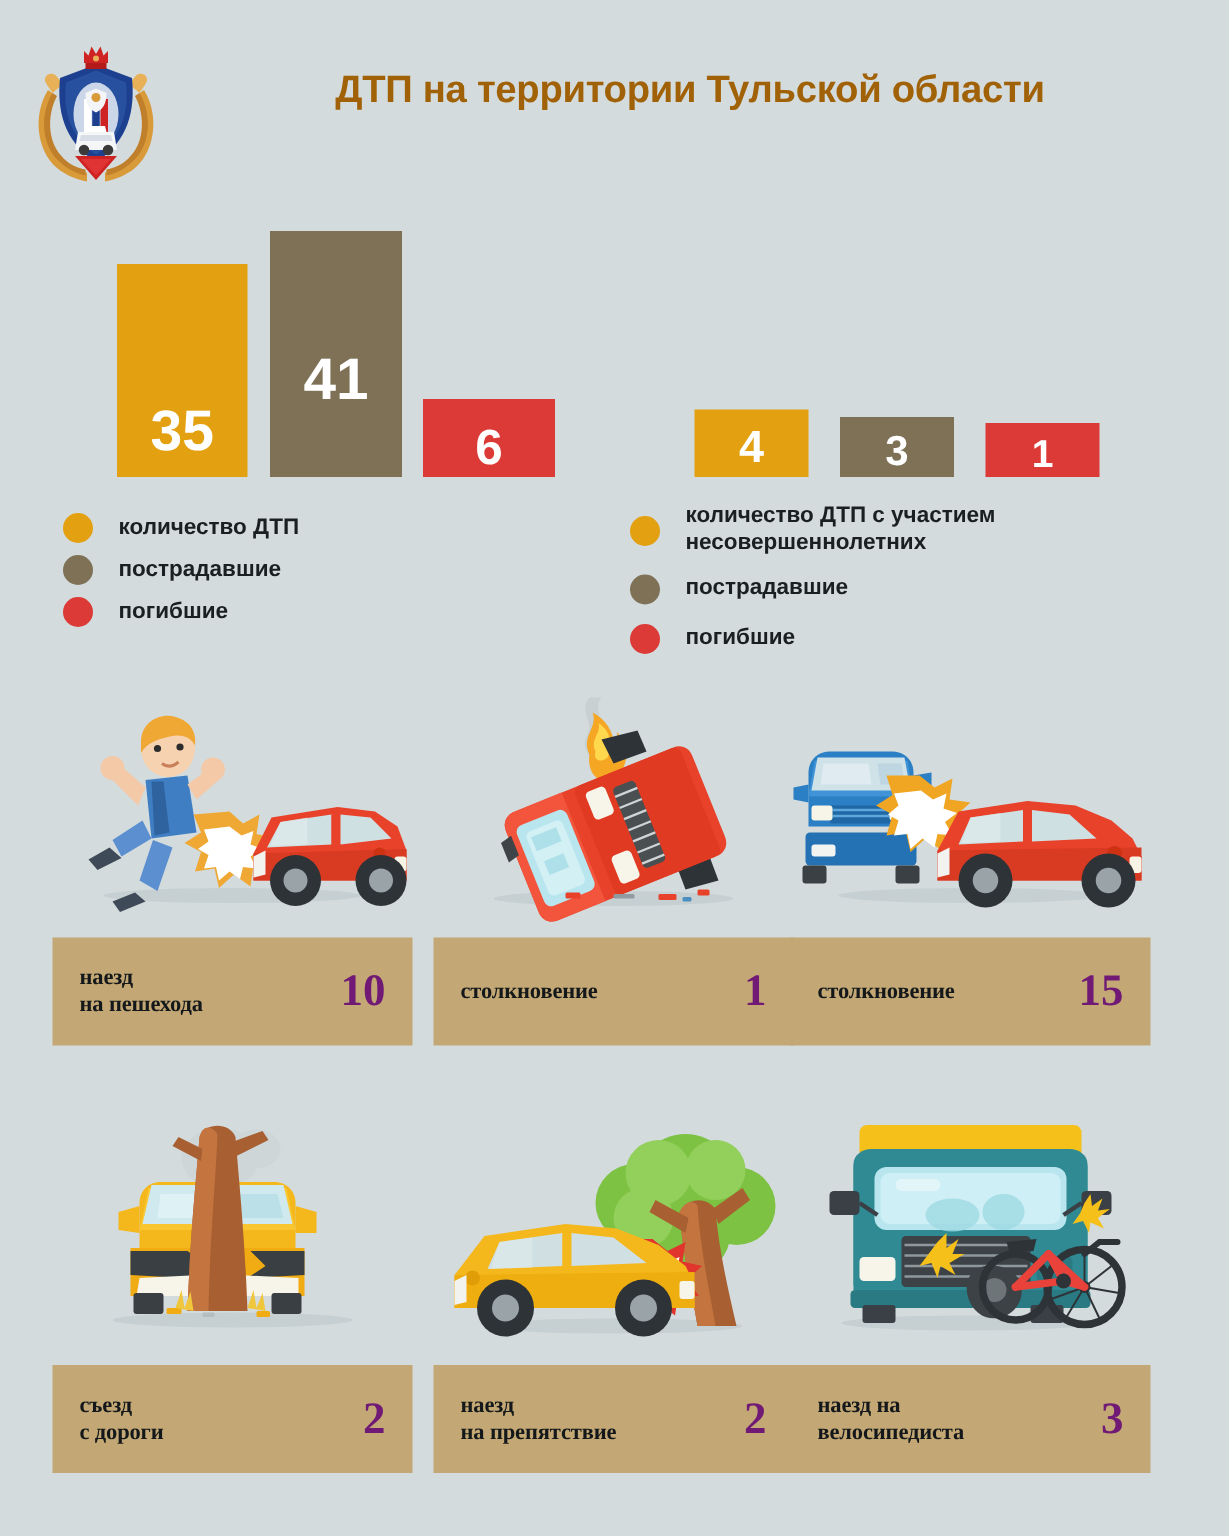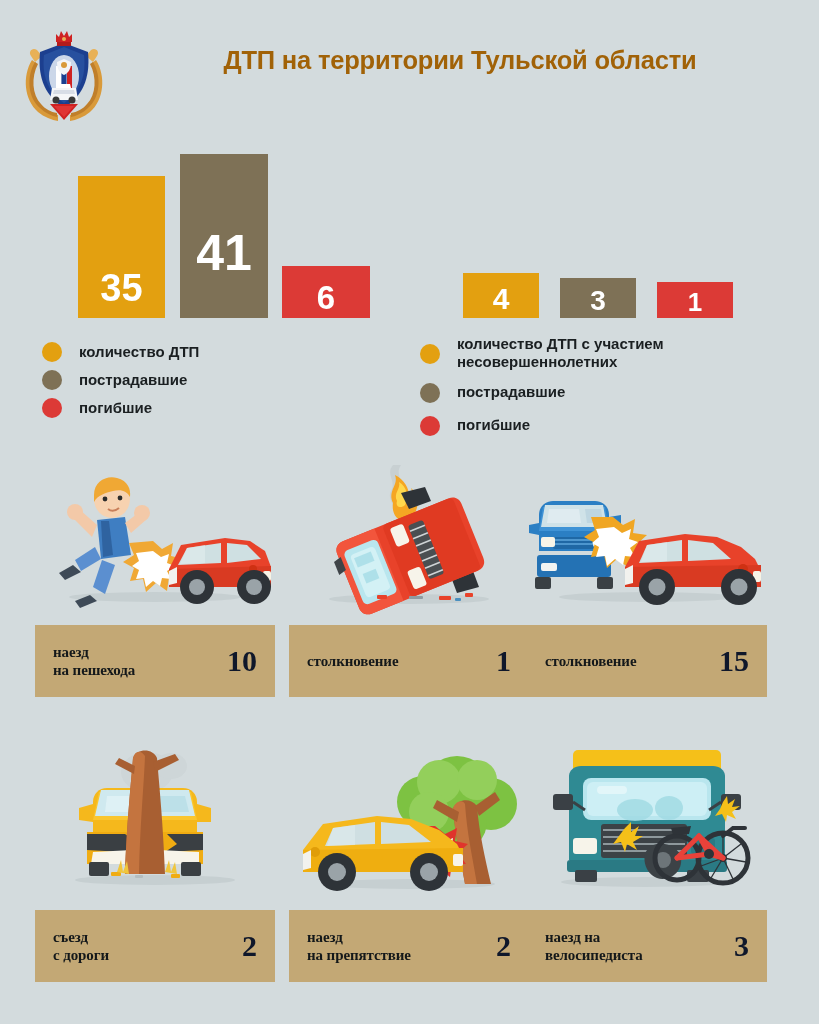--- a/index.html
+++ b/index.html
@@ -40,21 +40,21 @@
     display: flex; align-items: center; justify-content: center;
   }
   .bar .val {
     color: #ffffff; font-weight: bold; line-height: 1;
   }
 
   
   #bar-l0 { left: 78px;  width: 87px;  top: 34px;  height: 142px; background: #e3a010; }
   #bar-l0 .val { font-size: 38px; margin-top: 82px; }
   #bar-l1 { left: 180px; width: 88px;  top: 12px;  height: 164px; background: #7e7156; }
-  #bar-l1 .val { font-size: 50px; margin-top: 34px; }
+  #bar-l1 .val { font-size: 39px; margin-top: 34px; }
   #bar-l2 { left: 282px; width: 88px;  top: 124px; height: 52px;  background: #dc3a36; }
   #bar-l2 .val { font-size: 33px; margin-top: 10px; }
 
   
   #bar-r0 { left: 463px; width: 76px; top: 131px; height: 45px; background: #e3a010; }
   #bar-r0 .val { font-size: 30px; margin-top: 6px; }
   #bar-r1 { left: 560px; width: 76px; top: 136px; height: 40px; background: #7e7156; }
   #bar-r1 .val { font-size: 28px; margin-top: 5px; }
   #bar-r2 { left: 657px; width: 76px; top: 140px; height: 36px; background: #dc3a36; }
   #bar-r2 .val { font-size: 26px; margin-top: 4px; }
@@ -96,21 +96,21 @@
     width: 240px; height: 72px;
     background: #c3a875;
     display: flex; align-items: center; justify-content: space-between;
     padding: 0 18px 0 18px;
   }
   .caption-text {
     font-size: 15px; font-weight: bold; color: #14181a; line-height: 1.2;
     white-space: pre-line; letter-spacing: -0.1px;
   }
   .caption-num {
-    font-size: 30px; font-weight: bold; color: #0f172a; line-height: 1;
+    font-size: 30px; font-weight: bold; color: #701a75; line-height: 1;
     margin-left: 10px;
   }
 </style>
 </head>
 <body>
 
 <div id="page">
 
   <div id="header">
 

